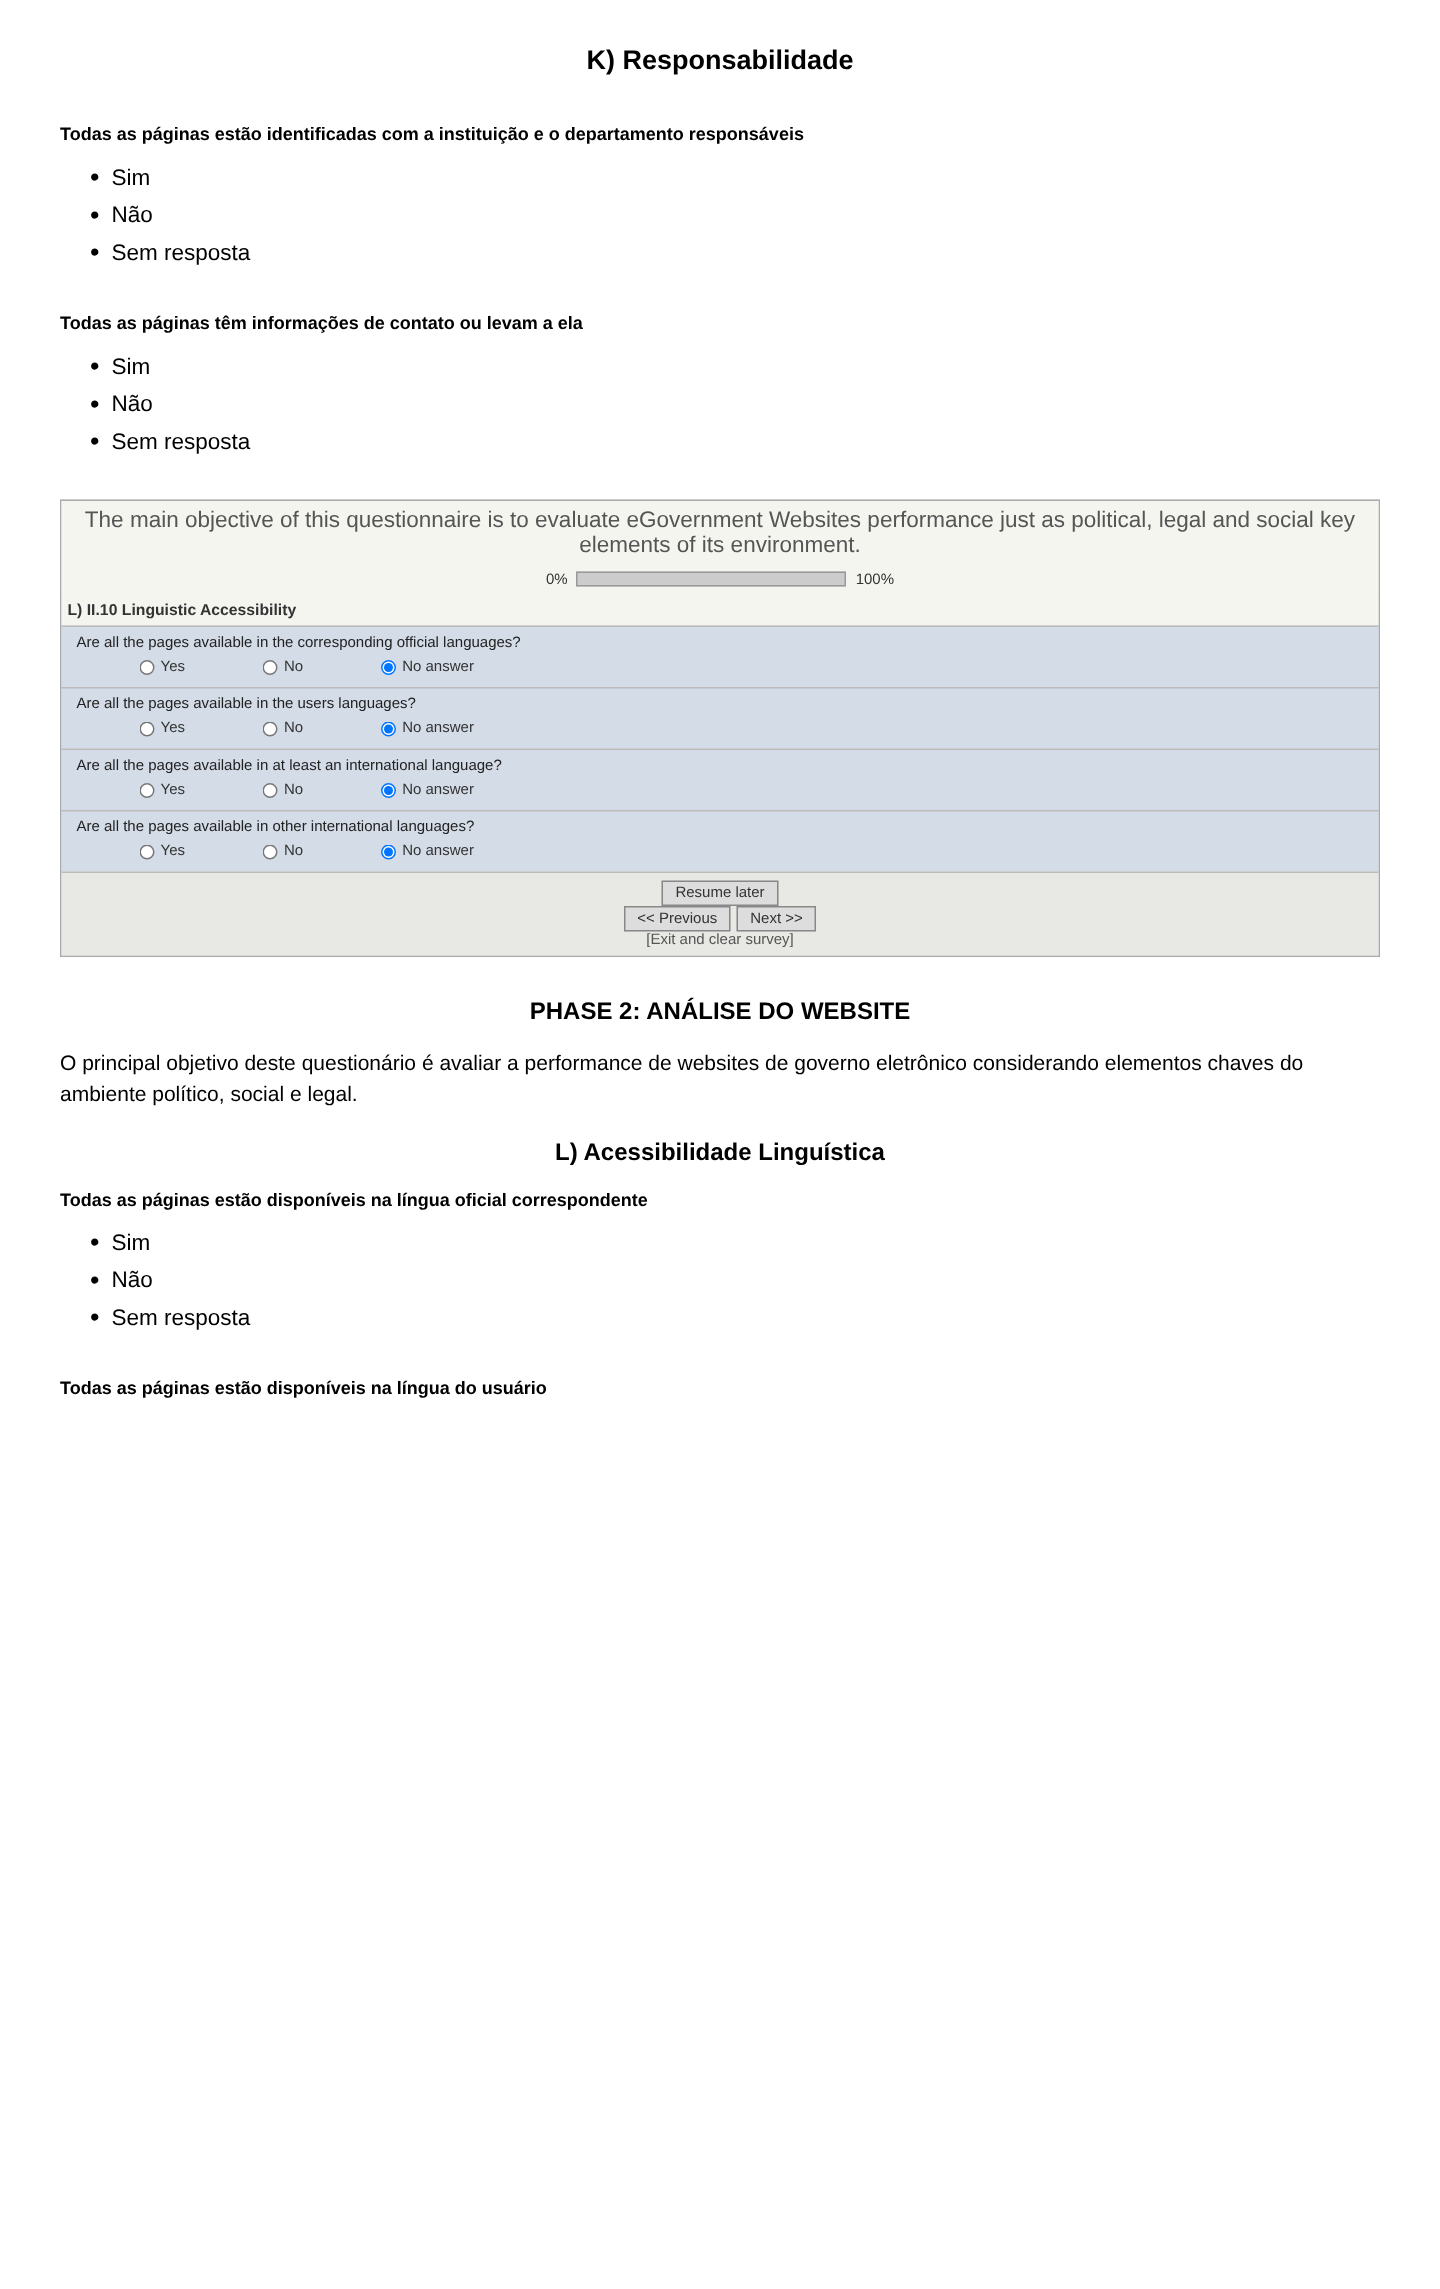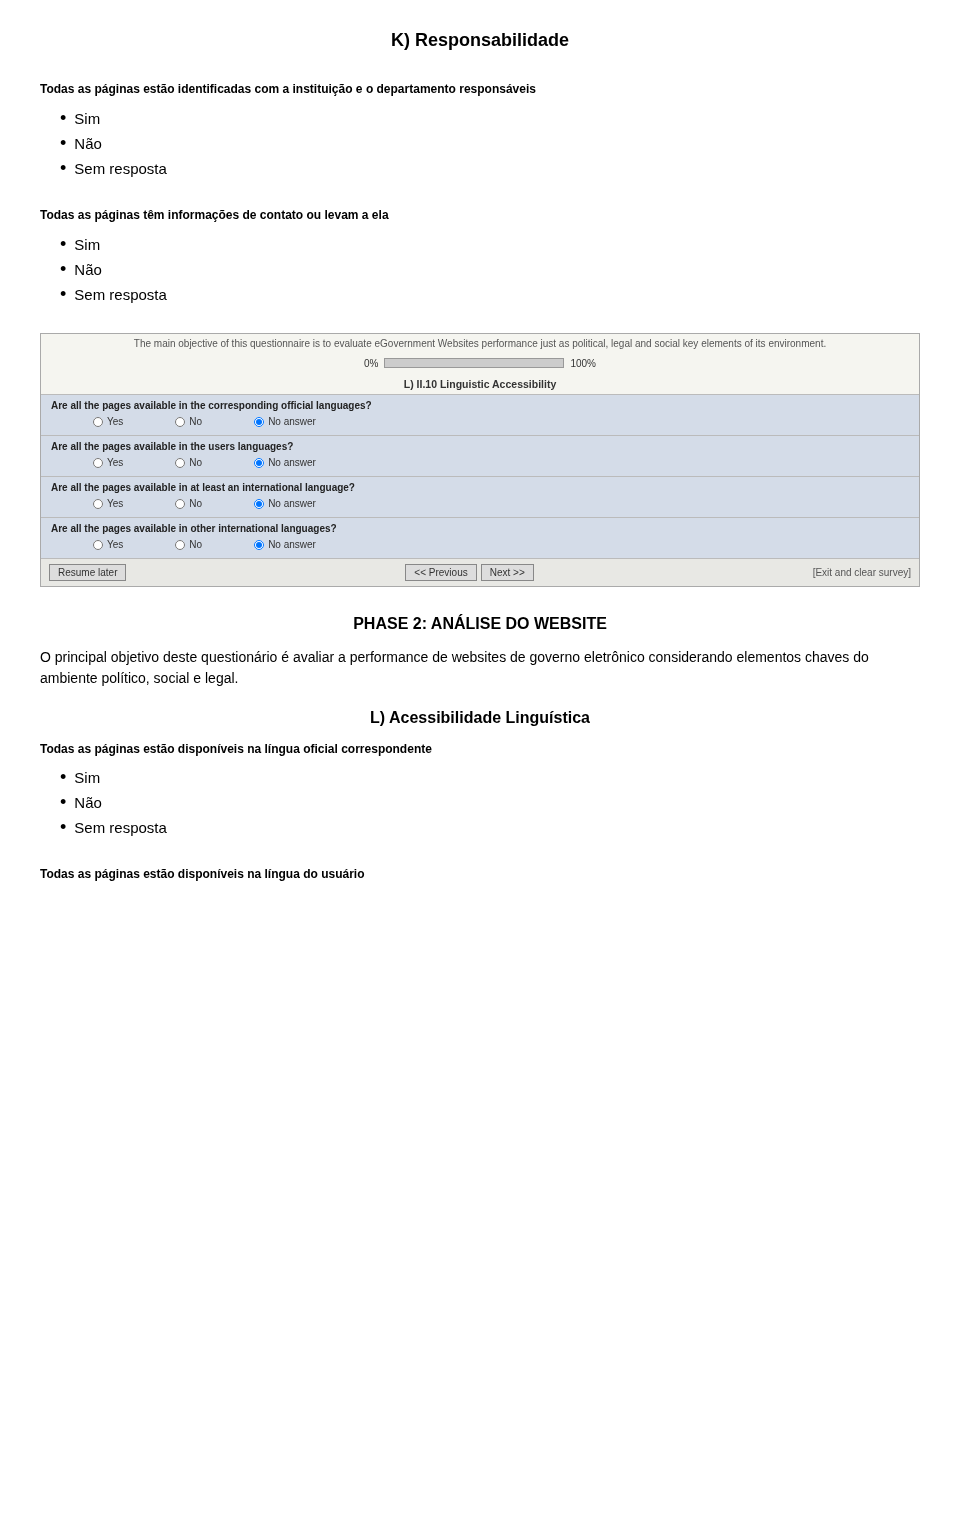--- a/index.html
+++ b/index.html
@@ -55,21 +55,21 @@
       background: #4a8a4a;
       color: #fff;
       text-align: center;
       font-size: 11px;
       font-weight: bold;
       padding: 4px 8px;
       letter-spacing: 0.5px;
     }
     .survey-subtitle {
       background: #f5f5f0;
-      font-size: 10px;
+      font-size: 15px;
       padding: 4px 8px;
       color: #555;
       text-align: center;
     }
     .survey-progress-row {
       display: flex;
       align-items: center;
       justify-content: center;
       padding: 5px 20px;
       background: #f5f5f0;
@@ -85,35 +85,34 @@
       height: 10px;
       background: #ccc;
       border: 1px solid #999;
     }
     .progress-bar-inner {
       height: 100%;
       background: #aaa;
       width: 0%;
     }
     .survey-section-title {
-      text-align: center;
       font-weight: bold;
       font-size: 10.5px;
       padding: 4px;
       background: #f5f5f0;
       color: #333;
     }
     .survey-question-block {
       background: #d4dce8;
       border-top: 1px solid #bbb;
       padding: 5px 10px 8px 10px;
     }
     .survey-question-text {
       font-size: 10px;
-      font-weight: bold;
+      font-weight: normal;
       margin-bottom: 5px;
       color: #222;
     }
     .survey-options {
       display: flex;
       gap: 20px;
       padding-left: 10px;
     }
     .survey-option {
       display: flex;
@@ -126,20 +125,21 @@
       width: 10px;
       height: 10px;
     }
     .survey-footer {
       display: flex;
       justify-content: space-between;
       align-items: center;
       padding: 5px 8px;
       background: #e8e8e4;
       border-top: 1px solid #bbb;
+      flex-direction: column;
     }
     .survey-btn {
       font-size: 10px;
       padding: 2px 8px;
       border: 1px solid #888;
       background: #ddd;
       cursor: pointer;
       color: #333;
     }
     .survey-nav-btns {

